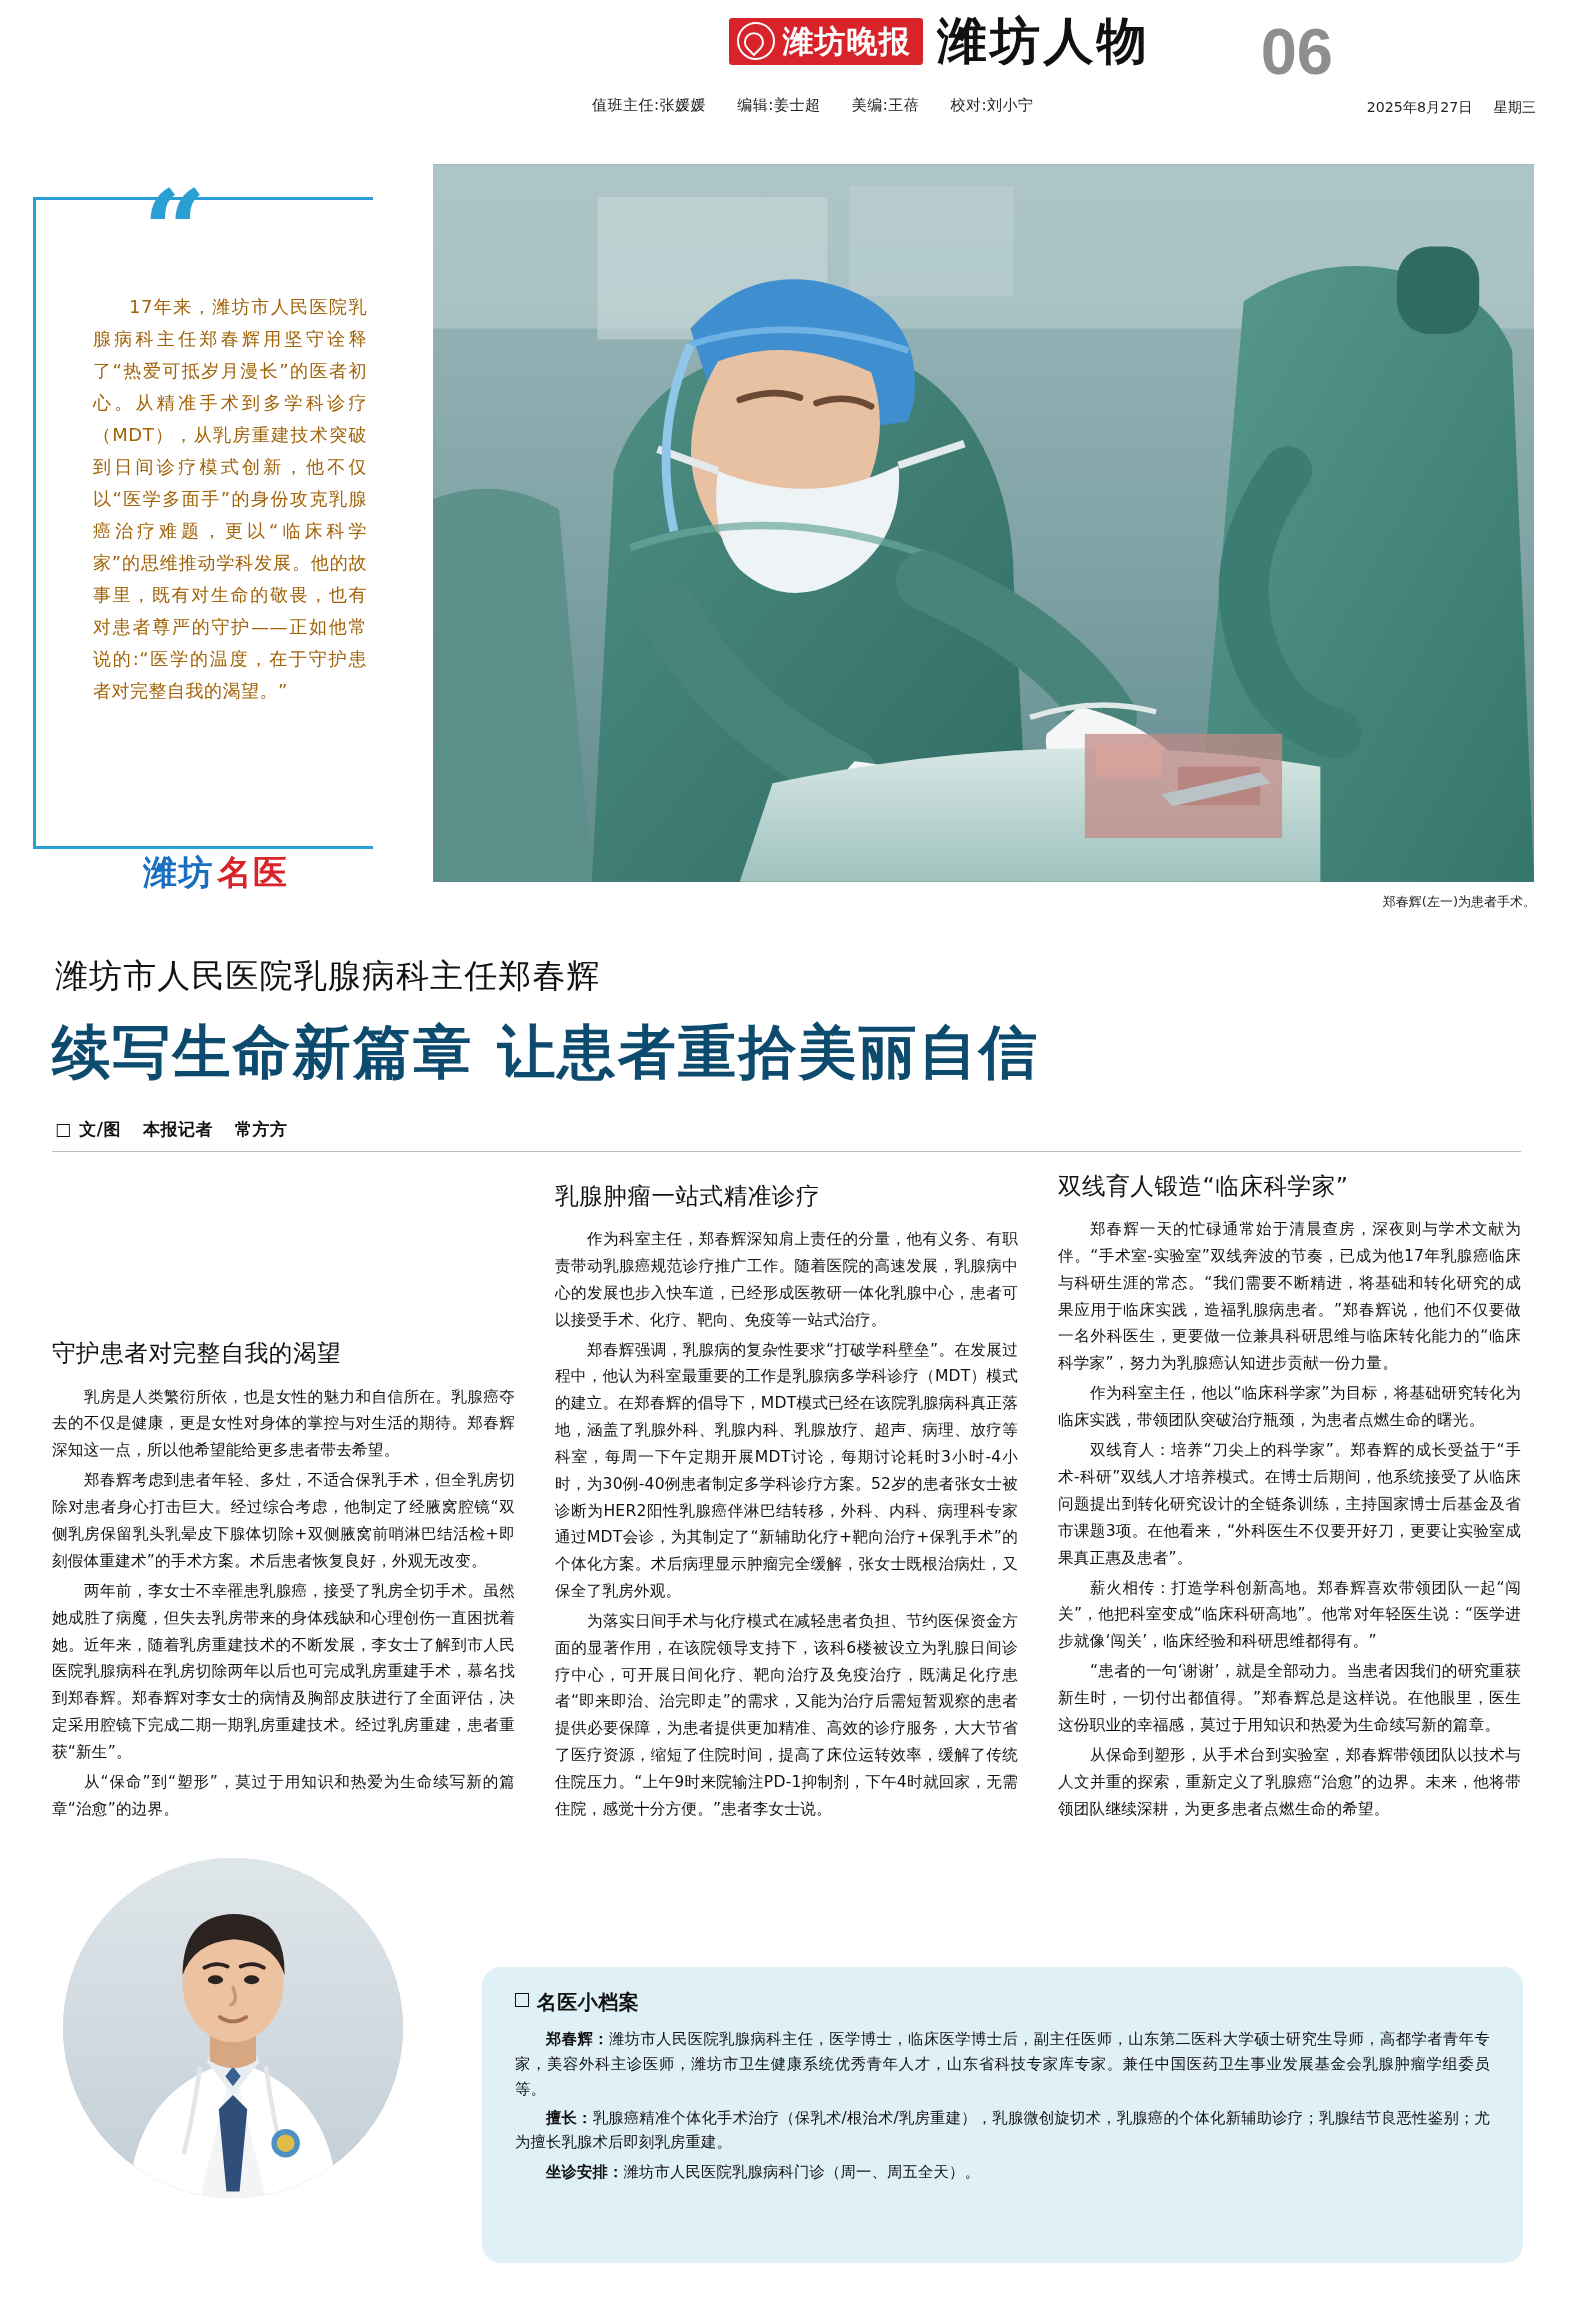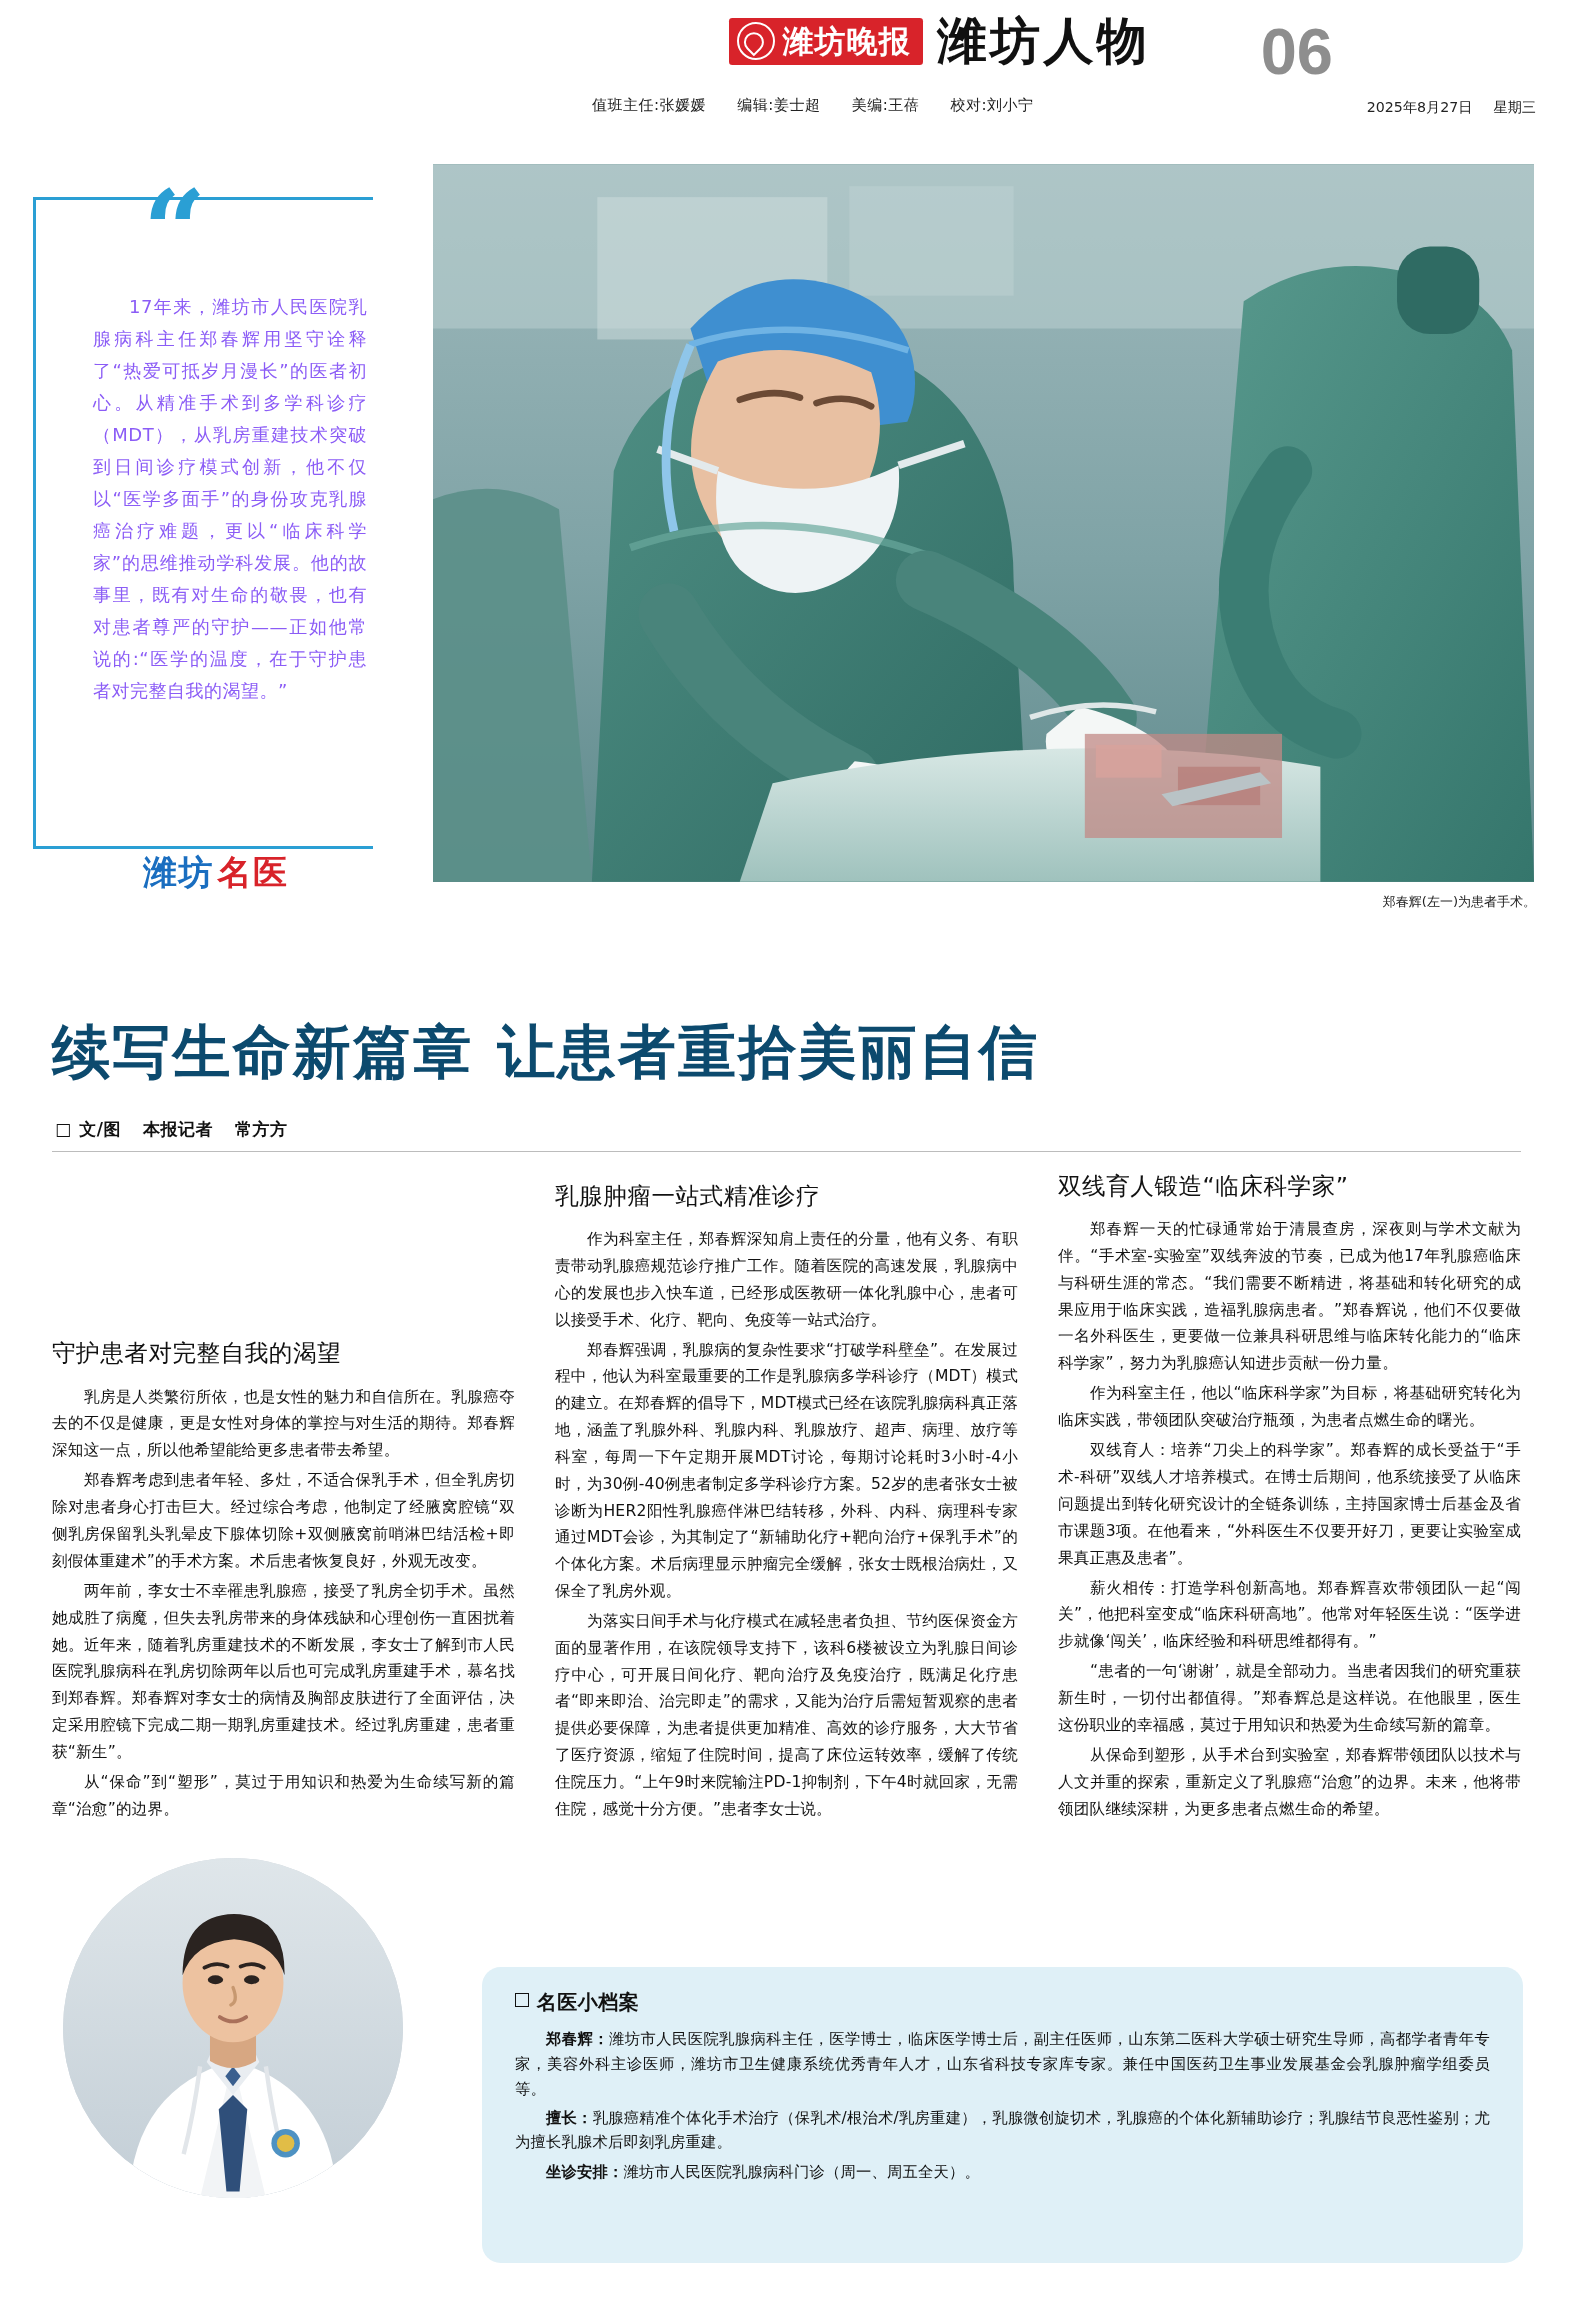--- a/index.html
+++ b/index.html
@@ -143,21 +143,21 @@
   }
   .quote-text {
     position: absolute;
     left: 60px;
     top: 110px;
     width: 274px;
     font-family: "DejaVu Sans", sans-serif;
     font-size: 18px;
     line-height: 1.78;
     letter-spacing: 0.5px;
-    color: #8b5cf6;
+    color: #a16207;
     text-align: justify;
     text-indent: 36px;
   }
   .wf-brand {
     position: absolute;
     left: 110px;
     top: 674px;
     display: flex;
     align-items: center;
     font-family: "DejaVu Sans", sans-serif;
@@ -412,20 +412,21 @@
       <rect x="1190" y="1040" width="360" height="190" fill="#c28a86" opacity="0.75"></rect>
       <rect x="1210" y="1060" width="120" height="60" fill="#d8a39c" opacity="0.8"></rect>
       <rect x="1360" y="1100" width="150" height="70" fill="#b57a76" opacity="0.7"></rect>
 
       <path d="M1330 1150 l180 -40 l20 20 l-180 42z" fill="#b9c3c6"></path>
       <path d="M1090 1010 q120 -40 230 -10" fill="none" stroke="#dfe7e7" stroke-width="10"></path>
     </svg>
   </div>
   <div class="photo-caption">郑春辉(左一)为患者手术。</div>
 
+  <div class="shoulder">潍坊市人民医院乳腺病科主任郑春辉</div>
   <div class="headline">
     <span>续写生命新篇章</span><span class="gap"></span><span>让患者重拾美丽自信</span>
   </div>
   <div class="byline">
     <span class="bullet">□</span><span>文/图</span><span class="sep"></span><span>本报记者</span><span class="sep"></span><span>常方方</span>
   </div>
   <div class="rule"></div>
 
   <div class="cols">
 

